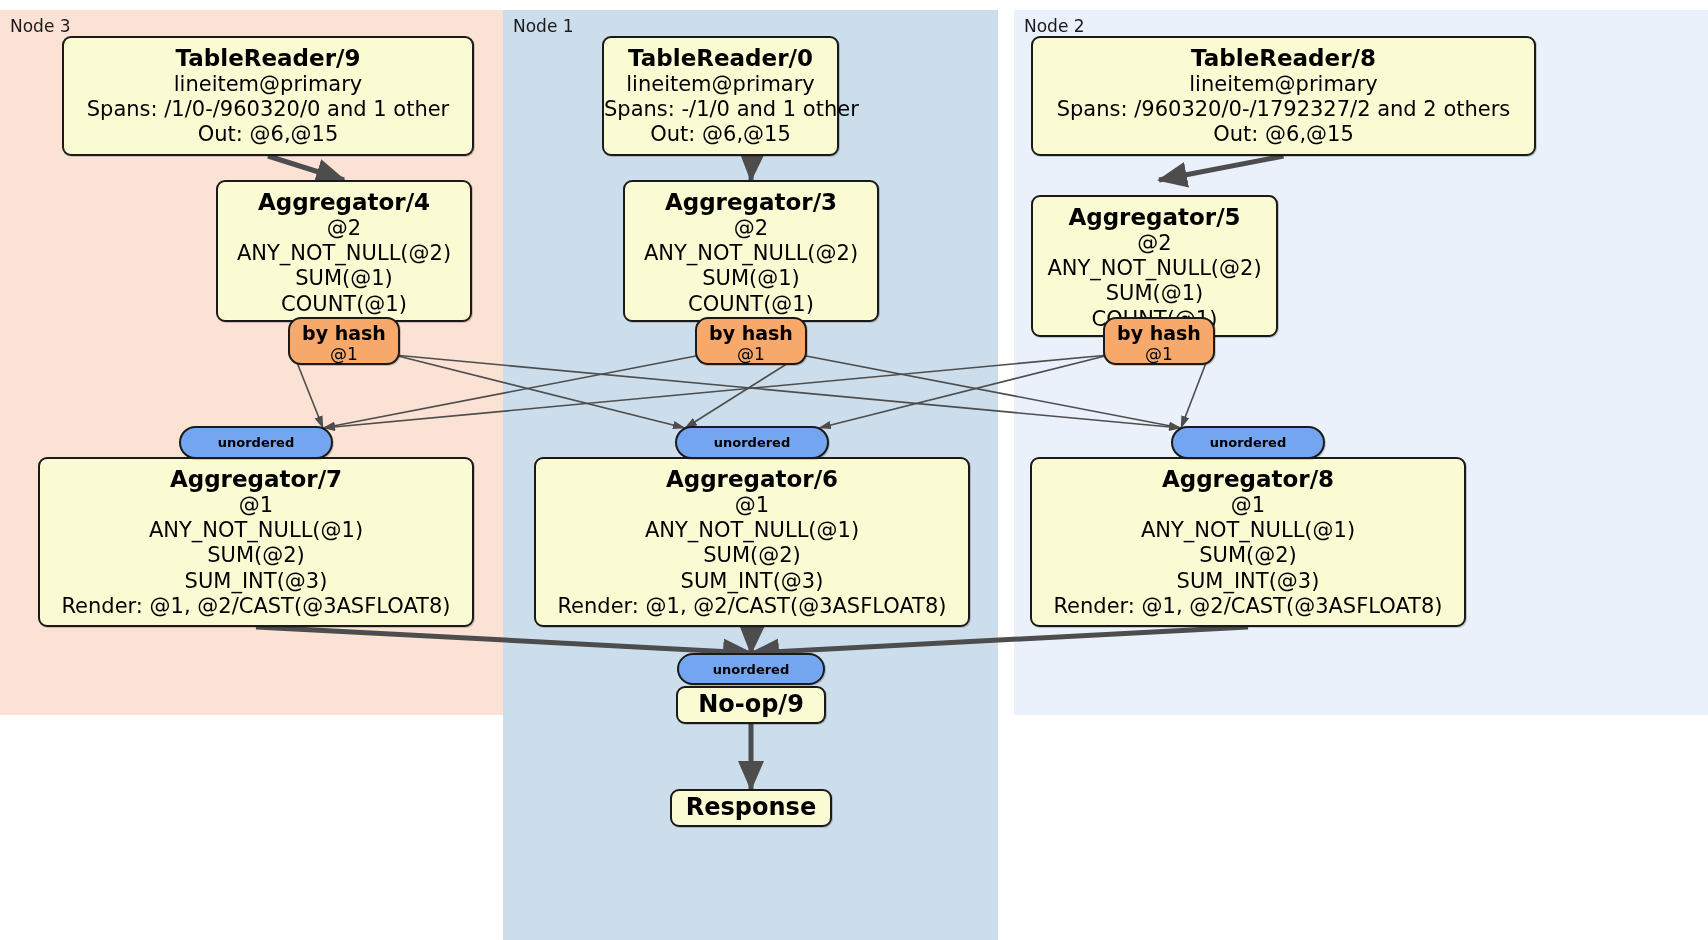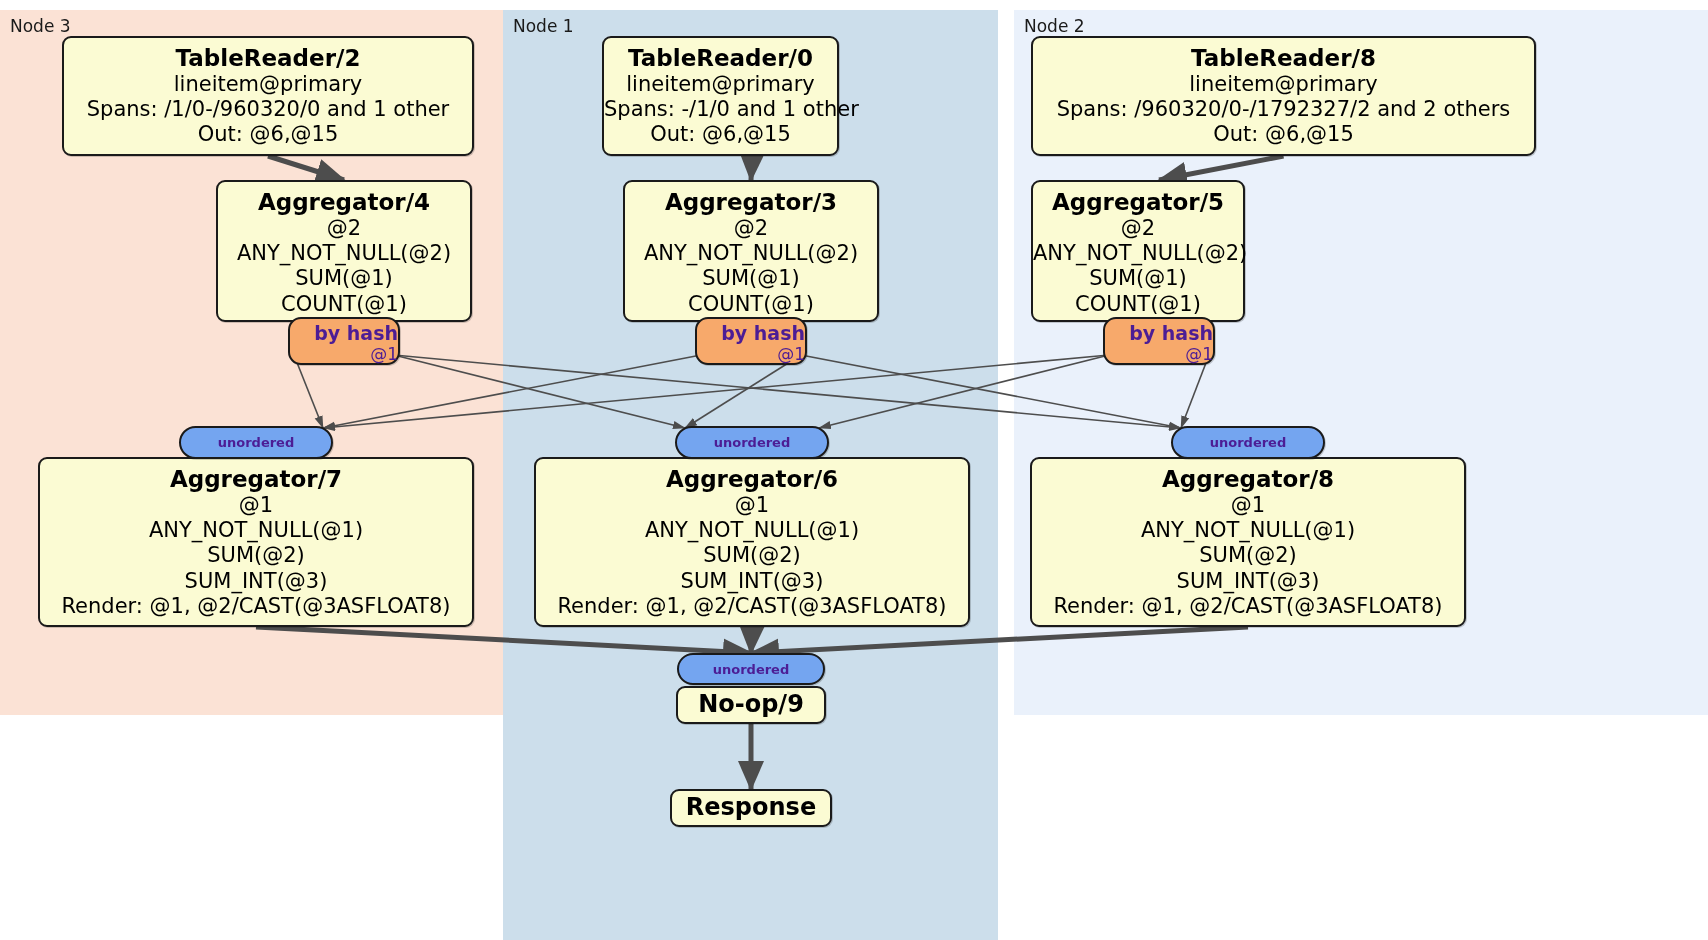--- a/index.html
+++ b/index.html
@@ -24,21 +24,21 @@
     padding-top:6px;
     box-shadow:1px 1px 0 rgba(0,0,0,0.18);
   }
   .proc-title{font-size:23px;font-weight:bold;line-height:1.22;}
   .proc-line{font-size:21px;line-height:1.20;font-weight:normal;white-space:nowrap;}
   .proc-box.compact{display:flex;align-items:center;justify-content:center;padding-top:0;}
   .proc-box.compact .proc-title{font-size:24px;}
 
   .badge{
     position:absolute;box-sizing:border-box;
-    border:2px solid #1a1a1a;text-align:right;color:#4c1d95;
+    border:2px solid #1a1a1a;text-align:center;color:#000000;
   }
   .badge-hash{
     background:#f7a96b;border-radius:13px;padding-top:3px;
     box-shadow:1px 1px 0 rgba(0,0,0,0.18);
   }
   .badge-hash .b-t{font-size:19px;font-weight:bold;line-height:1.18;}
   .badge-hash .b-s{font-size:17px;line-height:1.18;}
   .badge-unordered{
     background:#74a5f0;border-radius:999px;
     display:flex;align-items:center;justify-content:center;
@@ -84,21 +84,21 @@
         <line x1="1109" y1="355" x2="819" y2="428" stroke="#4d4d4d" stroke-width="1.6" marker-end="url(#arrow-thin)"></line>
         <line x1="1209" y1="355" x2="1181" y2="428" stroke="#4d4d4d" stroke-width="1.6" marker-end="url(#arrow-thin)"></line>
         <line x1="256" y1="627" x2="751" y2="653" stroke="#4d4d4d" stroke-width="5" marker-end="url(#arrow-thick)"></line>
         <line x1="752" y1="627" x2="751" y2="653" stroke="#4d4d4d" stroke-width="5" marker-end="url(#arrow-thick)"></line>
         <line x1="1248" y1="627" x2="751" y2="653" stroke="#4d4d4d" stroke-width="5" marker-end="url(#arrow-thick)"></line>
         <line x1="751" y1="724" x2="751" y2="789" stroke="#4d4d4d" stroke-width="5" marker-end="url(#arrow-thick)"></line>
       </g>
   </svg>
   <div id="node-layer">
       <div class="proc-box" style="left: 62px; top: 36px; width: 412px; height: 120px; background: rgb(251, 251, 211); border-color: rgb(26, 26, 26);">
-        <div class="proc-title">TableReader/2</div>
+        <div class="proc-title">TableReader/9</div>
         <div class="proc-line">lineitem@primary</div>
         <div class="proc-line">Spans: /1/0-/960320/0 and 1 other</div>
         <div class="proc-line">Out: @6,@15</div>
       </div>
       <div class="proc-box" style="left: 602px; top: 36px; width: 237px; height: 120px; background: rgb(251, 251, 211); border-color: rgb(26, 26, 26);">
         <div class="proc-title">TableReader/0</div>
         <div class="proc-line">lineitem@primary</div>
         <div class="proc-line">Spans: -/1/0 and 1 other</div>
         <div class="proc-line">Out: @6,@15</div>
       </div>
@@ -115,21 +115,21 @@
         <div class="proc-line">SUM(@1)</div>
         <div class="proc-line">COUNT(@1)</div>
       </div>
       <div class="proc-box" style="left: 623px; top: 180px; width: 256px; height: 142px; background: rgb(251, 251, 211); border-color: rgb(26, 26, 26);">
         <div class="proc-title">Aggregator/3</div>
         <div class="proc-line">@2</div>
         <div class="proc-line">ANY_NOT_NULL(@2)</div>
         <div class="proc-line">SUM(@1)</div>
         <div class="proc-line">COUNT(@1)</div>
       </div>
-      <div class="proc-box" style="left: 1031px; top: 180px; width: 214px; height: 142px; background: rgb(251, 251, 211); border-color: rgb(26, 26, 26);">
+      <div class="proc-box" style="left: 1031px; top: 195px; width: 247px; height: 142px; background: rgb(251, 251, 211); border-color: rgb(26, 26, 26);">
         <div class="proc-title">Aggregator/5</div>
         <div class="proc-line">@2</div>
         <div class="proc-line">ANY_NOT_NULL(@2)</div>
         <div class="proc-line">SUM(@1)</div>
         <div class="proc-line">COUNT(@1)</div>
       </div>
       <div class="proc-box" style="left: 38px; top: 457px; width: 436px; height: 170px; background: rgb(251, 251, 211); border-color: rgb(26, 26, 26);">
         <div class="proc-title">Aggregator/7</div>
         <div class="proc-line">@1</div>
         <div class="proc-line">ANY_NOT_NULL(@1)</div>

